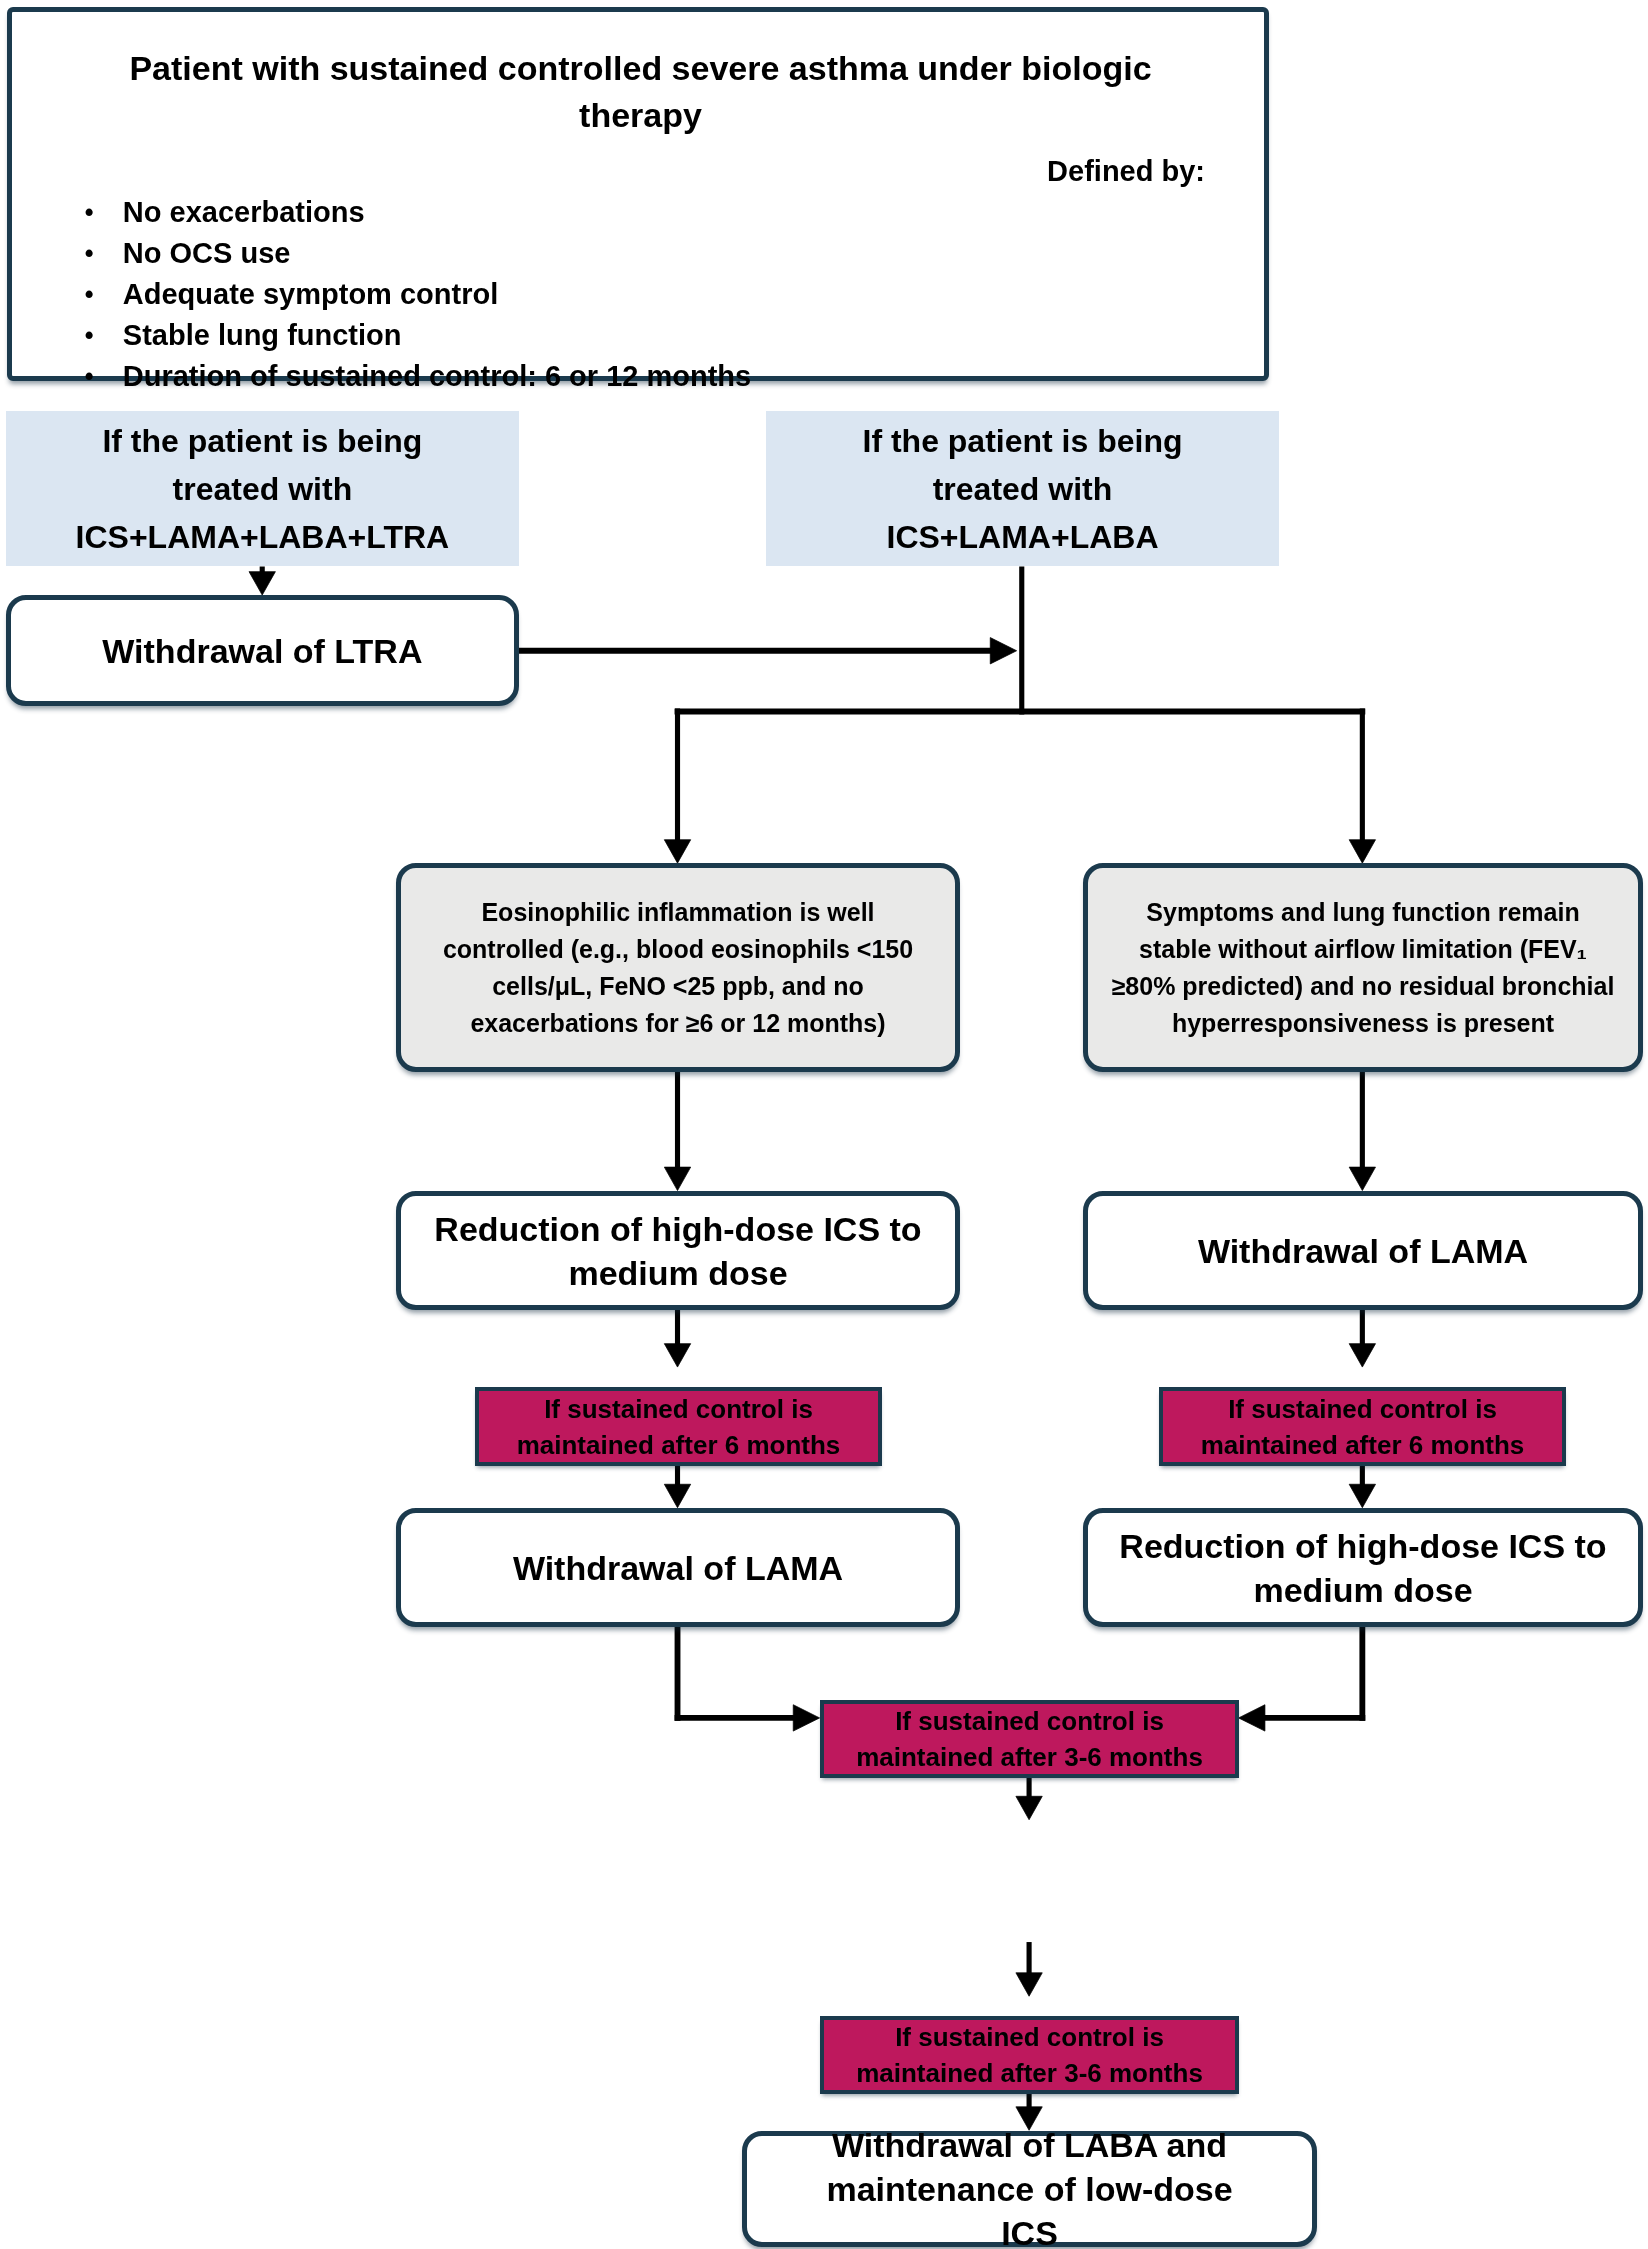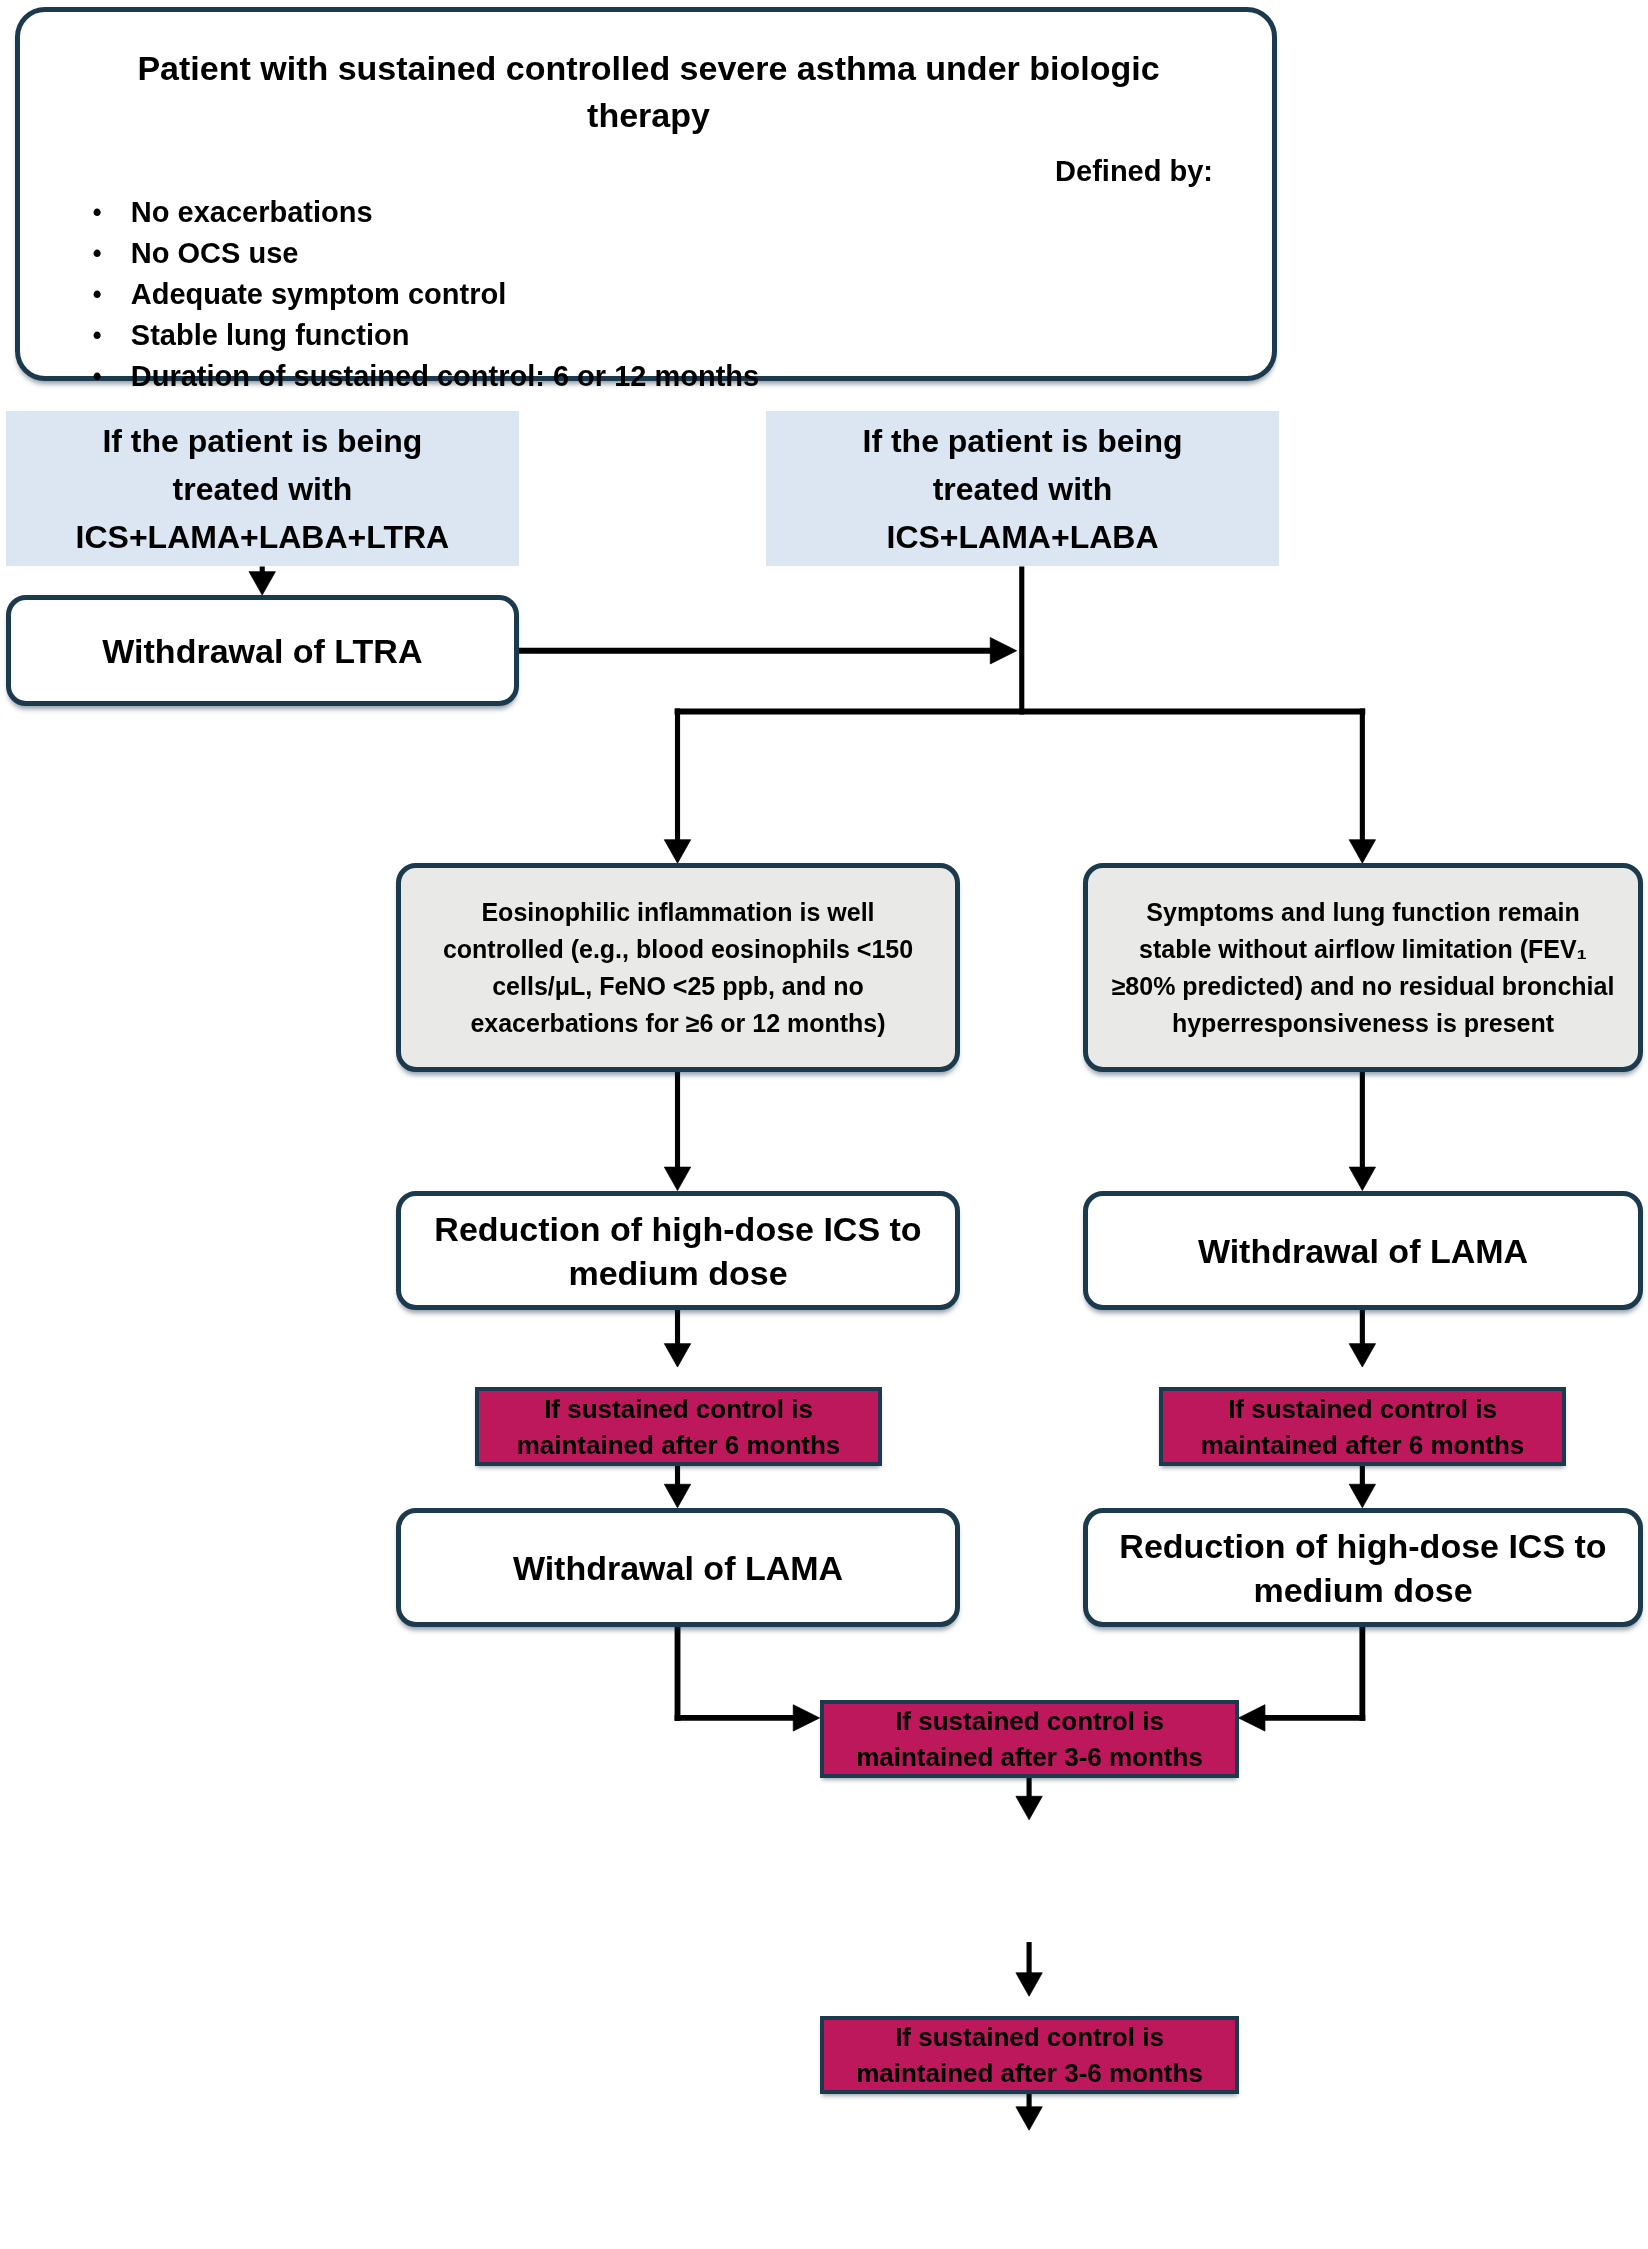--- a/index.html
+++ b/index.html
@@ -22,22 +22,22 @@
     justify-content:center;
     text-align:center;
   }
   .rounded{
     background:#ffffff;
     border:5.1px solid #1b3a4d;
     border-radius:20px;
     box-shadow:0 5.1px 5.1px -2.2px rgba(15,40,60,0.45);
   }
   .topbox{
-    left:15px;top:7.3px;width:1262px;height:374px;
-    border-radius:30px;
+    left:7px;top:7.3px;width:1262px;height:374px;
+    border-radius:6px;
     display:block;
     padding:33px 59px 0 64px;
   }
   .topbox .title{
     font-size:34px;line-height:47px;text-align:center;
     margin:0 0 11.7px 0;
   }
   .topbox .defined{font-size:29px;line-height:41px;text-align:right;}
   .topbox ul{
     list-style:none;margin:0;padding:0 0 0 8.8px;text-align:left;
@@ -202,15 +202,18 @@
   <div class="box rounded action act-r2">
     <span>Reduction of high-dose ICS to medium dose</span>
   </div>
 
   <div class="box gate gate-c1">
     <span>If sustained control is maintained after 3-6 months</span>
   </div>
   <div class="box gate gate-c2">
     <span>If sustained control is maintained after 3-6 months</span>
   </div>
+  <div class="box rounded action final">
+    <span>Withdrawal of LABA and maintenance of low-dose ICS</span>
+  </div>
 
 </div>
 
 
 </body></html>

